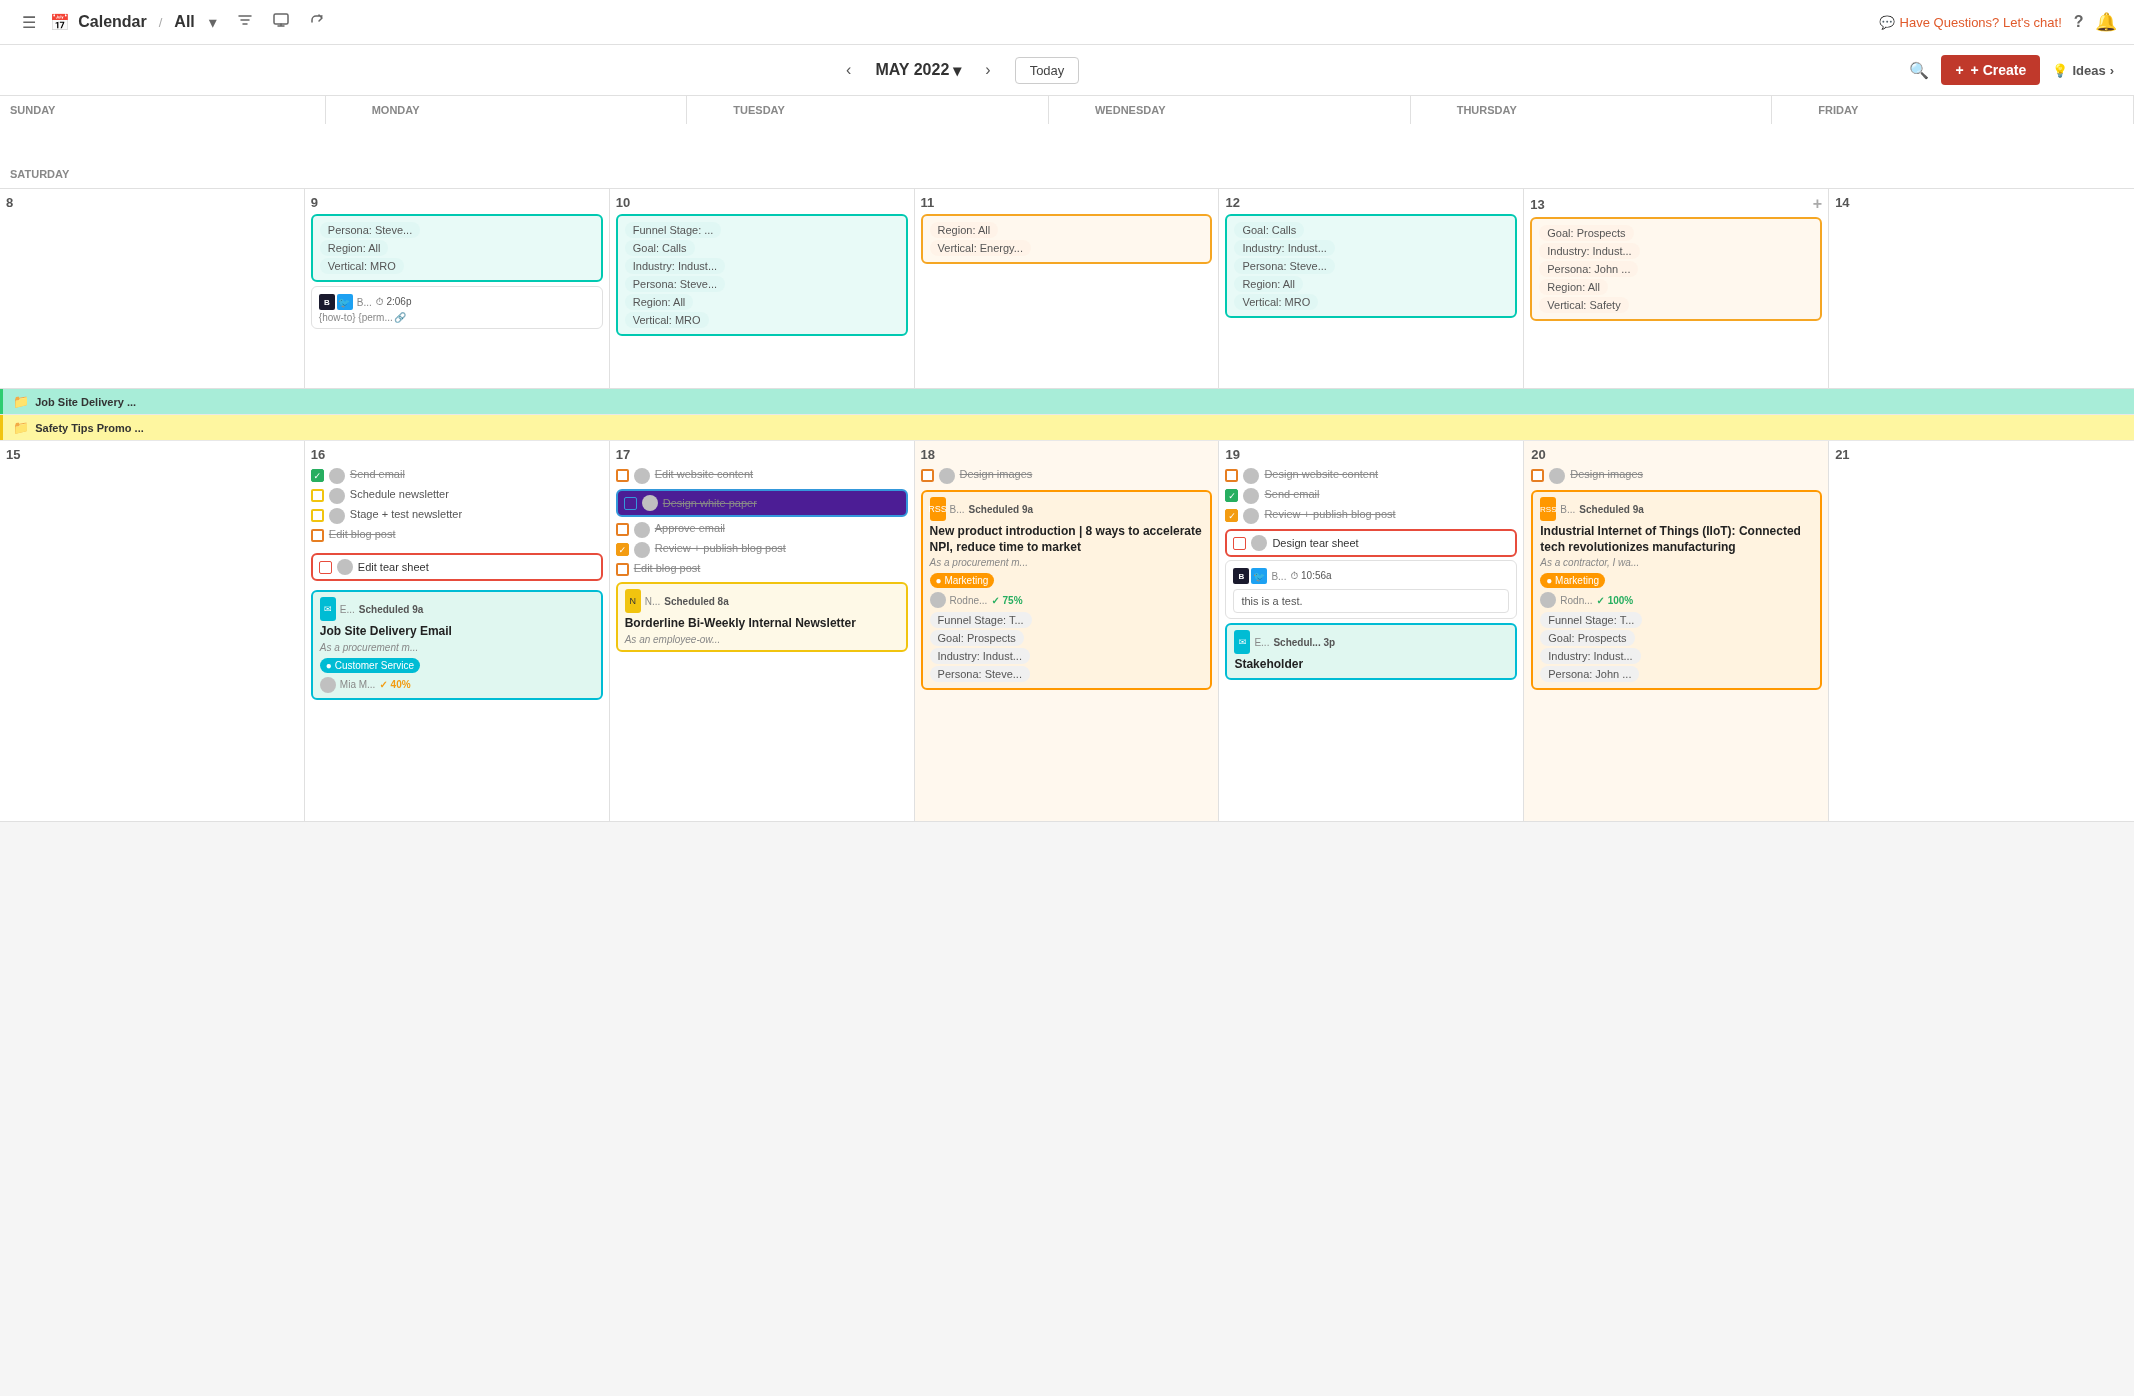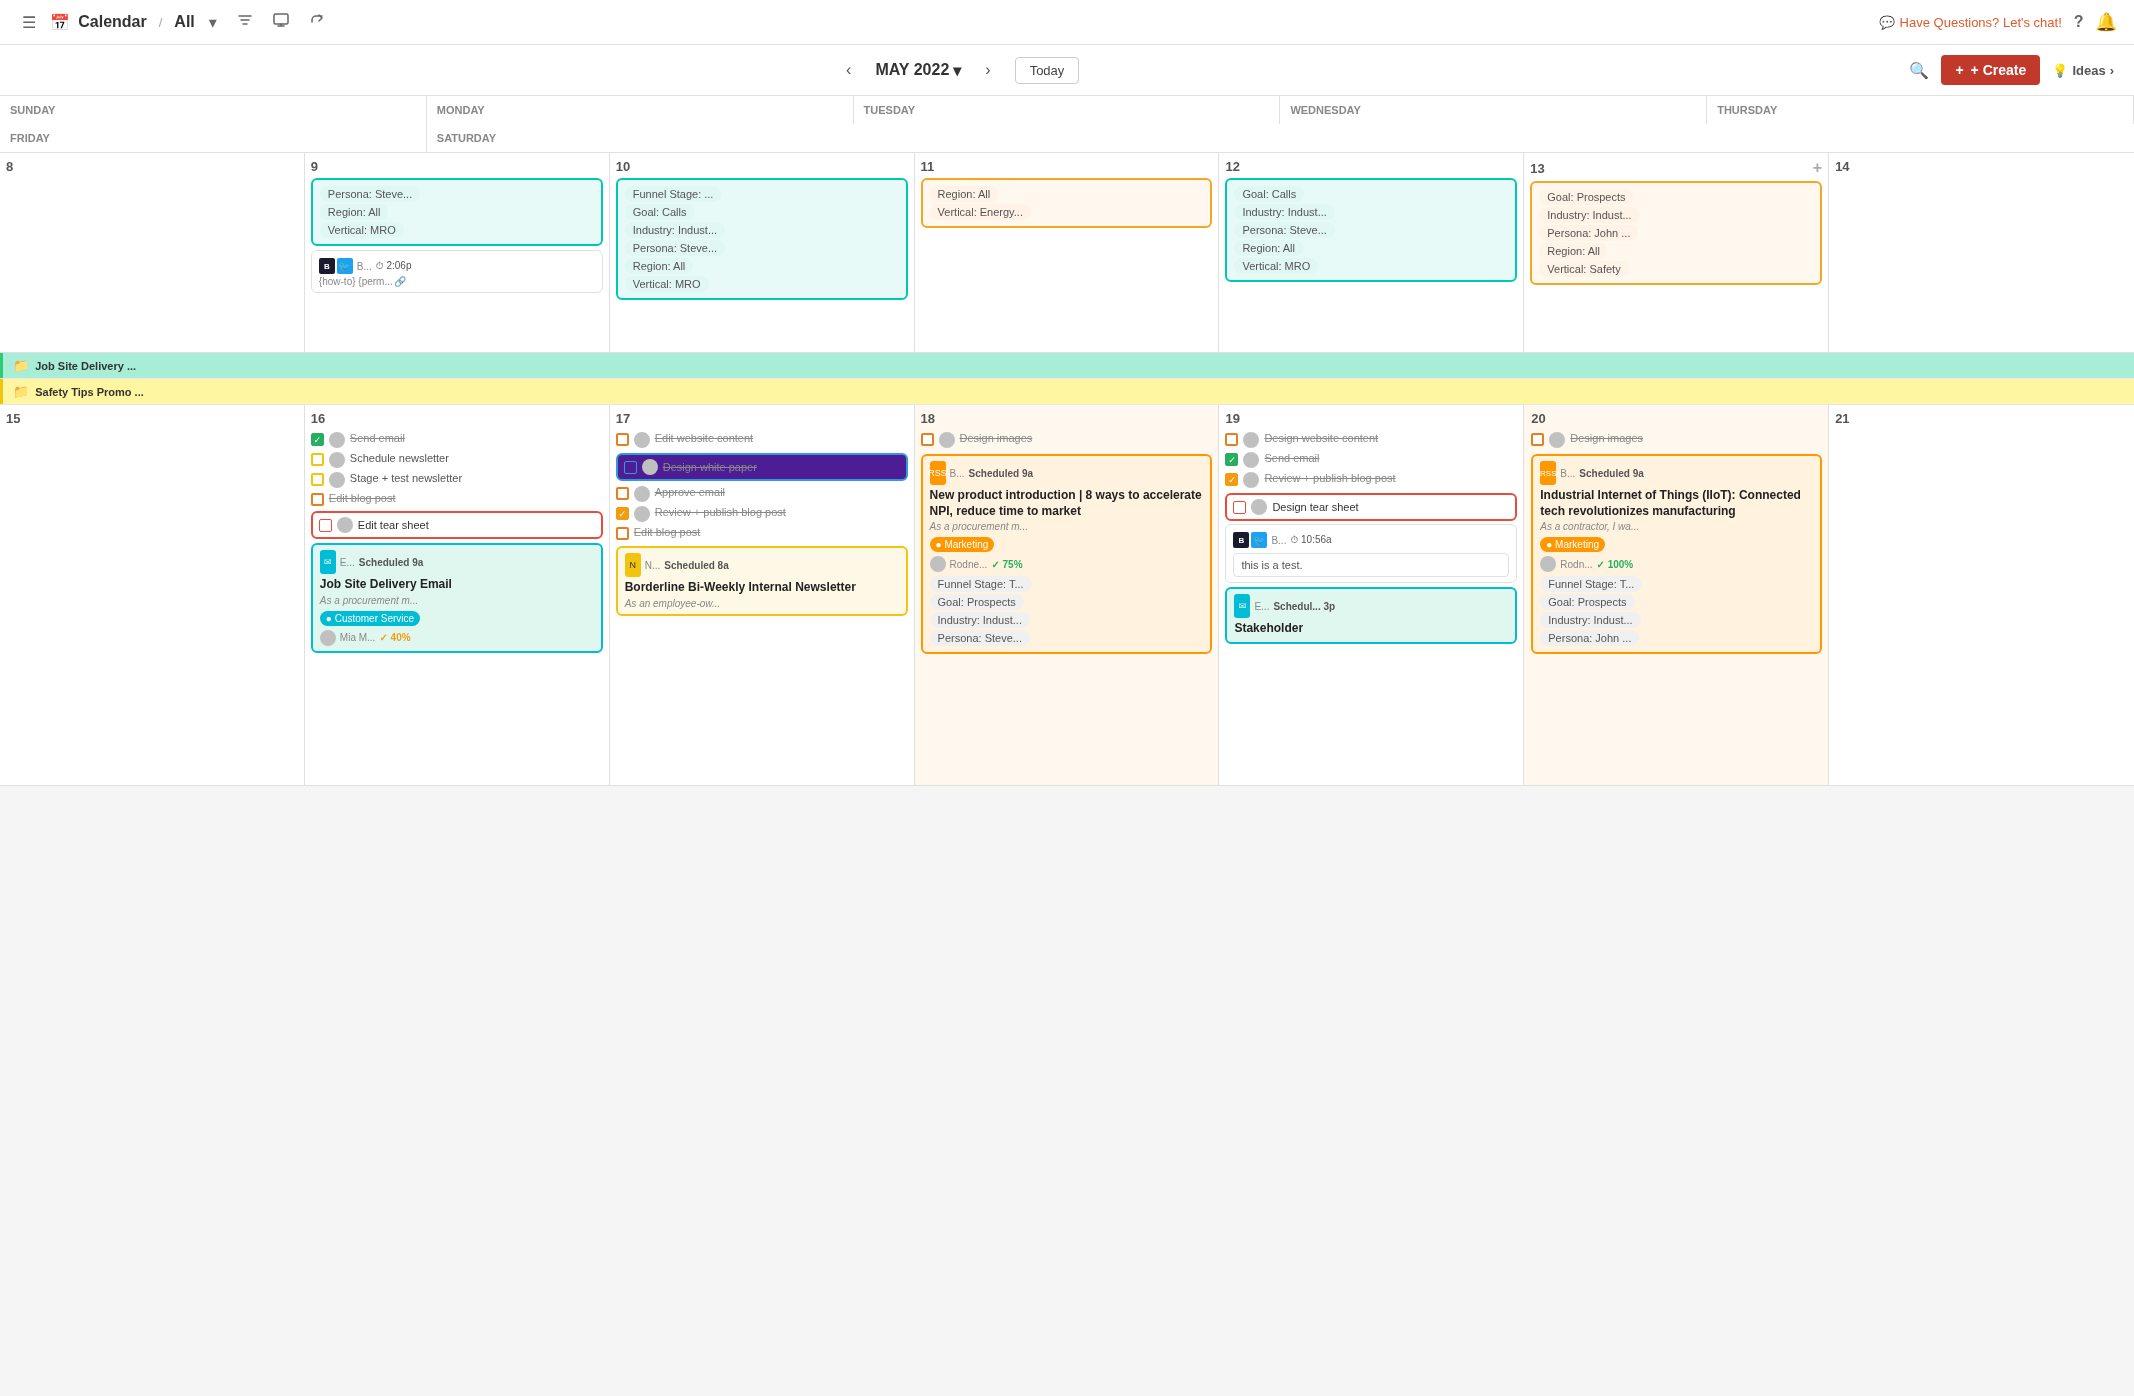--- a/index.html
+++ b/index.html
@@ -23,21 +23,21 @@
     .cal-header-center { flex: 1; display: flex; align-items: center; justify-content: center; gap: 16px; }
     .nav-arrow { border: none; background: none; cursor: pointer; color: #555; font-size: 16px; padding: 4px 8px; }
     .month-title { font-size: 16px; font-weight: 700; color: #333; display: flex; align-items: center; gap: 4px; cursor: pointer; }
     .today-btn { border: 1px solid #ccc; background: #fff; cursor: pointer; padding: 5px 14px; border-radius: 4px; font-size: 13px; color: #444; }
     .search-btn { border: none; background: none; cursor: pointer; color: #666; font-size: 16px; }
     .create-btn { background: #c0392b; color: #fff; border: none; border-radius: 4px; padding: 7px 14px; font-size: 14px; font-weight: 600; cursor: pointer; display: flex; align-items: center; gap: 5px; }
     .ideas-btn { border: none; background: none; cursor: pointer; color: #555; font-size: 13px; font-weight: 600; display: flex; align-items: center; gap: 4px; }
 
     
     .calendar { width: 100%; background: #fff; }
-    .day-headers { display: grid; grid-template-columns: repeat(5, 1fr); border-bottom: 1px solid #e0e0e0; }
+    .day-headers { display: grid; grid-template-columns: repeat(6, 1fr); border-bottom: 1px solid #e0e0e0; gap: 36px; }
     .day-header { padding: 8px 10px; font-size: 11px; font-weight: 600; color: #888; text-transform: uppercase; border-right: 1px solid #e0e0e0; }
     .day-header:last-child { border-right: none; }
 
     
     .week-row { display: grid; grid-template-columns: repeat(7, 1fr); border-bottom: 1px solid #e0e0e0; min-height: 120px; }
     .day-cell { border-right: 1px solid #e0e0e0; padding: 6px; vertical-align: top; min-height: 120px; background: #fff; position: relative; }
     .day-cell:last-child { border-right: none; }
     .day-num { font-size: 13px; font-weight: 600; color: #555; margin-bottom: 4px; display: flex; justify-content: space-between; align-items: center; }
     .day-num .plus-icon { color: #aaa; font-size: 16px; cursor: pointer; }
 
@@ -308,21 +308,21 @@
         <div class="task-check square-yellow"></div>
         <div class="avatar" style="background:#c0c0c0;"></div>
         <span class="task-text normal">Stage + test newsletter</span>
       </div>
 
       <div class="task-item">
         <div class="task-check square-orange" style="border-color:#e67e22;"></div>
         <span class="task-text">Edit blog post</span>
       </div>
 
-      <div class="event-card red-border" style="display:flex;align-items:center;gap:5px;padding:4px 6px;margin:3px 0;">
+      <div class="event-card red-border" style="display:flex;align-items:center;gap:5px;padding:4px 6px;margin:9px 0;">
         <div class="task-check" style="border:1.5px solid #e74c3c;"></div>
         <div class="avatar" style="background:#c0c0c0;"></div>
         <span style="font-size:11px;color:#333;font-weight:500;">Edit tear sheet</span>
       </div>
 
       <div class="event-card" style="background:#e0f7f0;border:2px solid #00bcd4;margin-top:4px;">
         <div class="sched-bar">
           <div class="sched-icon teal-icon">✉</div>
           <span class="sched-title">E...</span>
           <span class="sched-time">Scheduled 9a</span>

